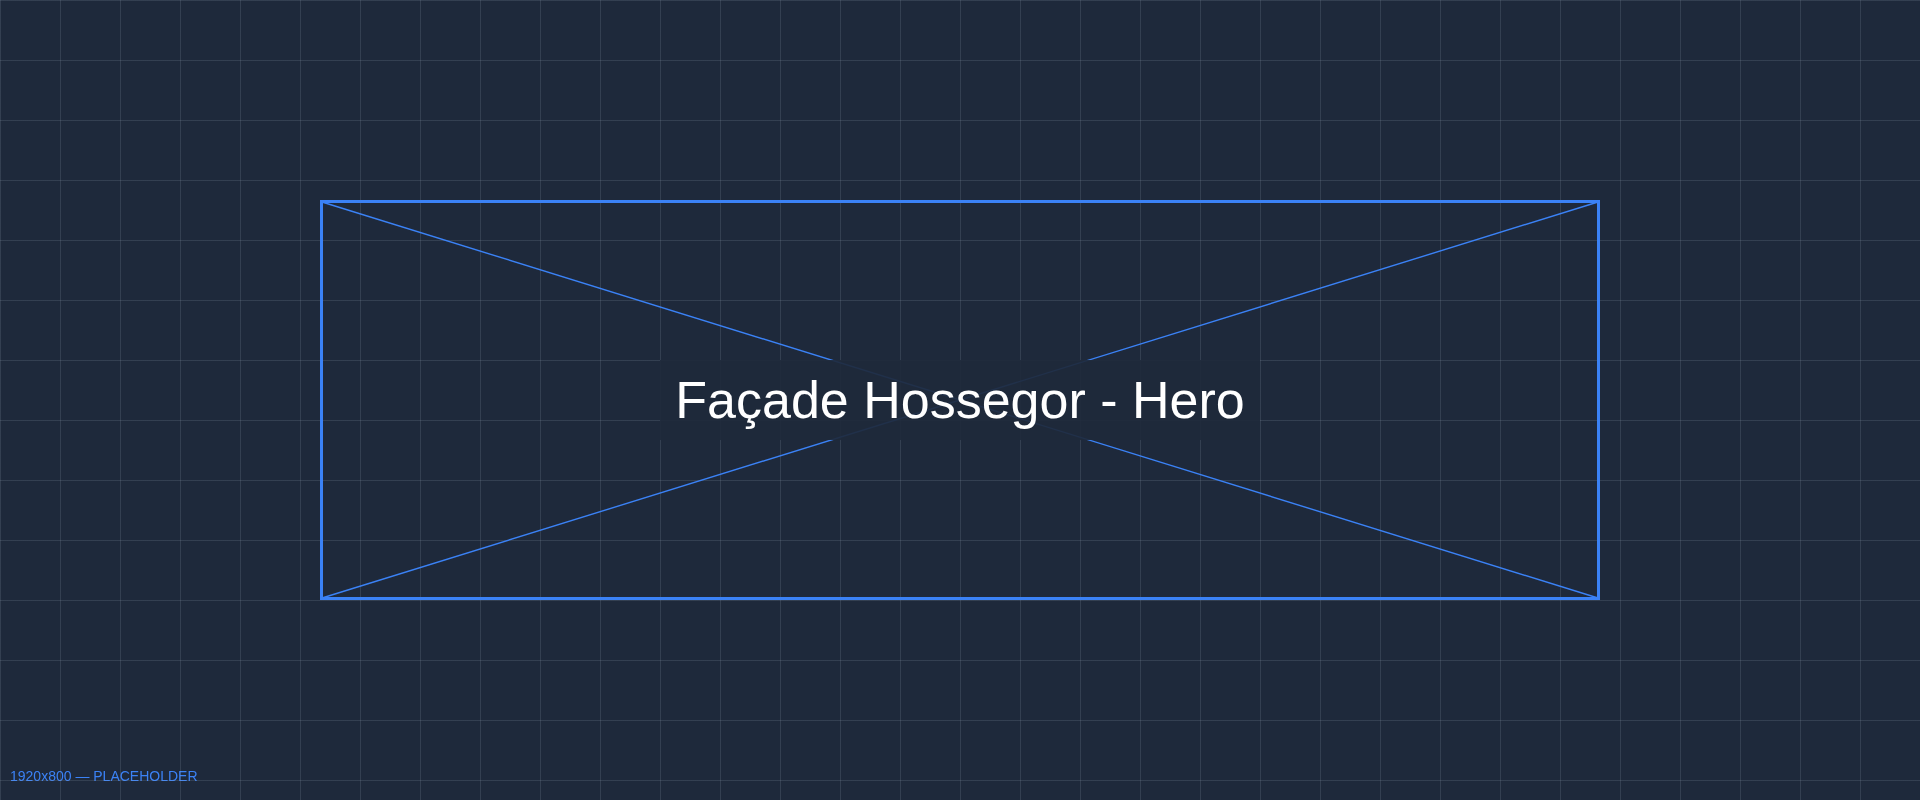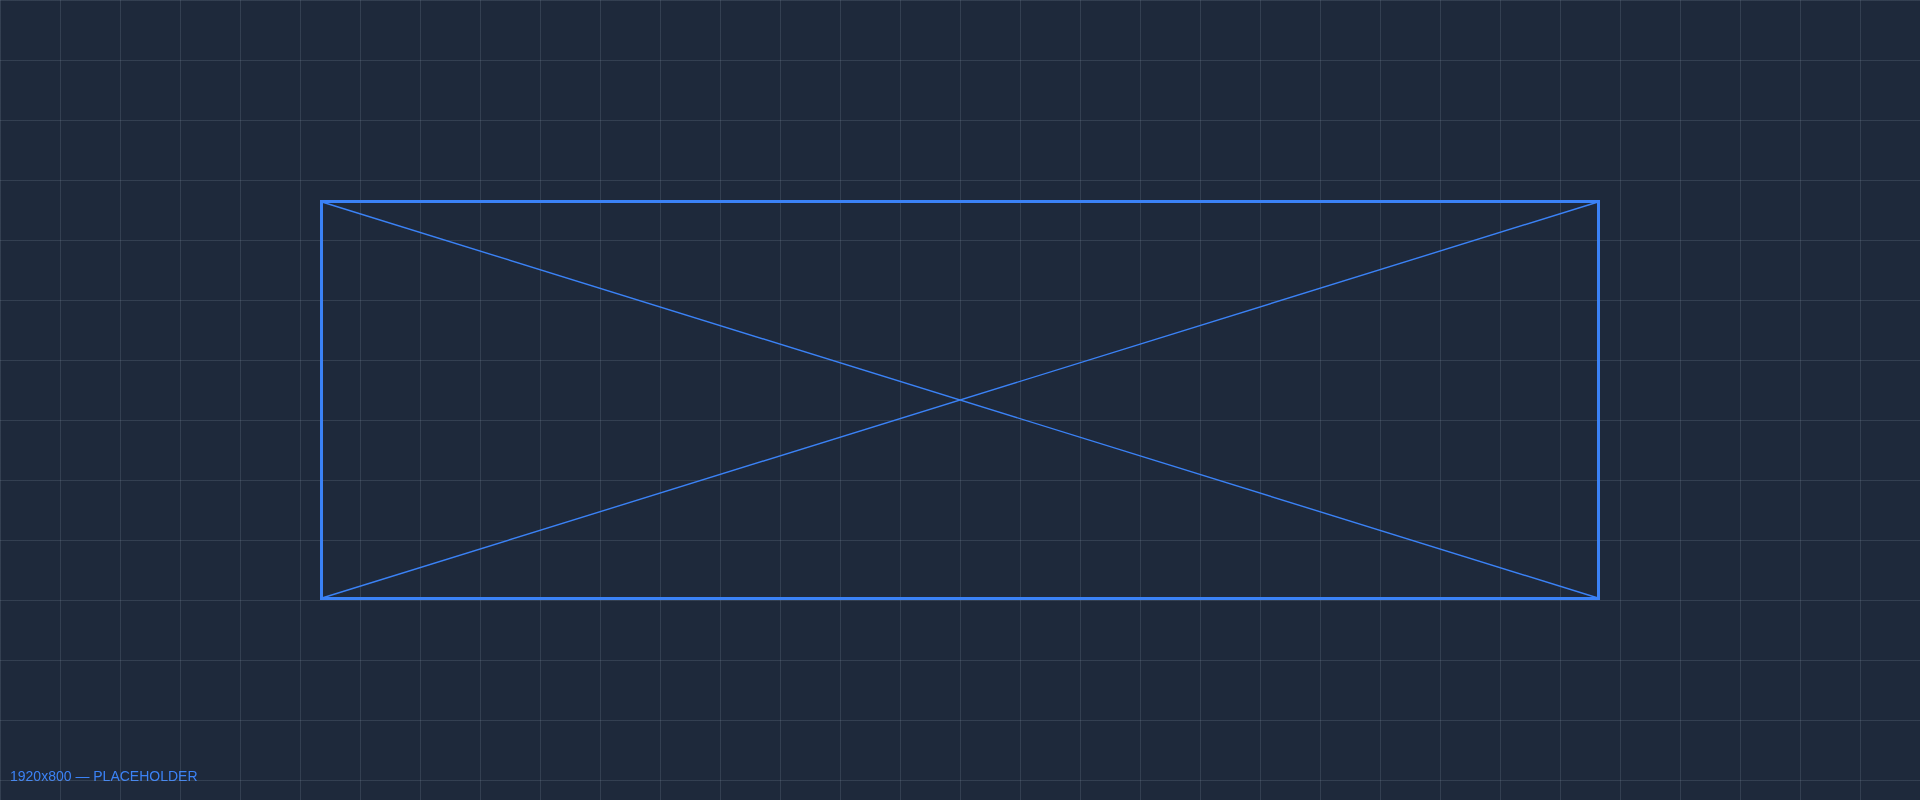--- a/index.html
+++ b/index.html
@@ -88,13 +88,16 @@
 
   <div class="grid"></div>
 
   <div class="frame"></div>
 
   <svg class="diagonals" width="1280" height="400" viewBox="0 0 1280 400" xmlns="http://www.w3.org/2000/svg">
     <line x1="2" y1="2" x2="1278" y2="398" stroke="#3b82f6" stroke-width="1.4"></line>
     <line x1="1278" y1="2" x2="2" y2="398" stroke="#3b82f6" stroke-width="1.4"></line>
   </svg>
 
+  <div class="label-panel">
+    <div class="title">Façade Hossegor - Hero</div>
+  </div>
 </div>
 
 </body></html>

